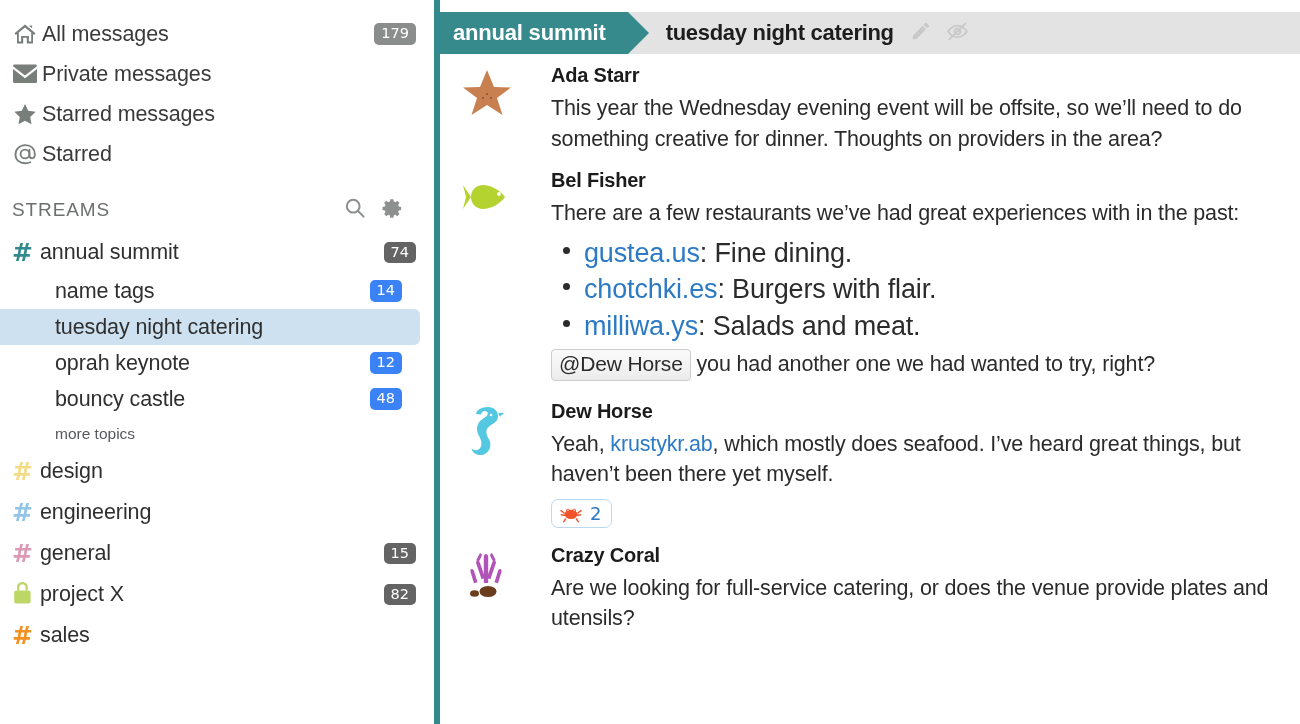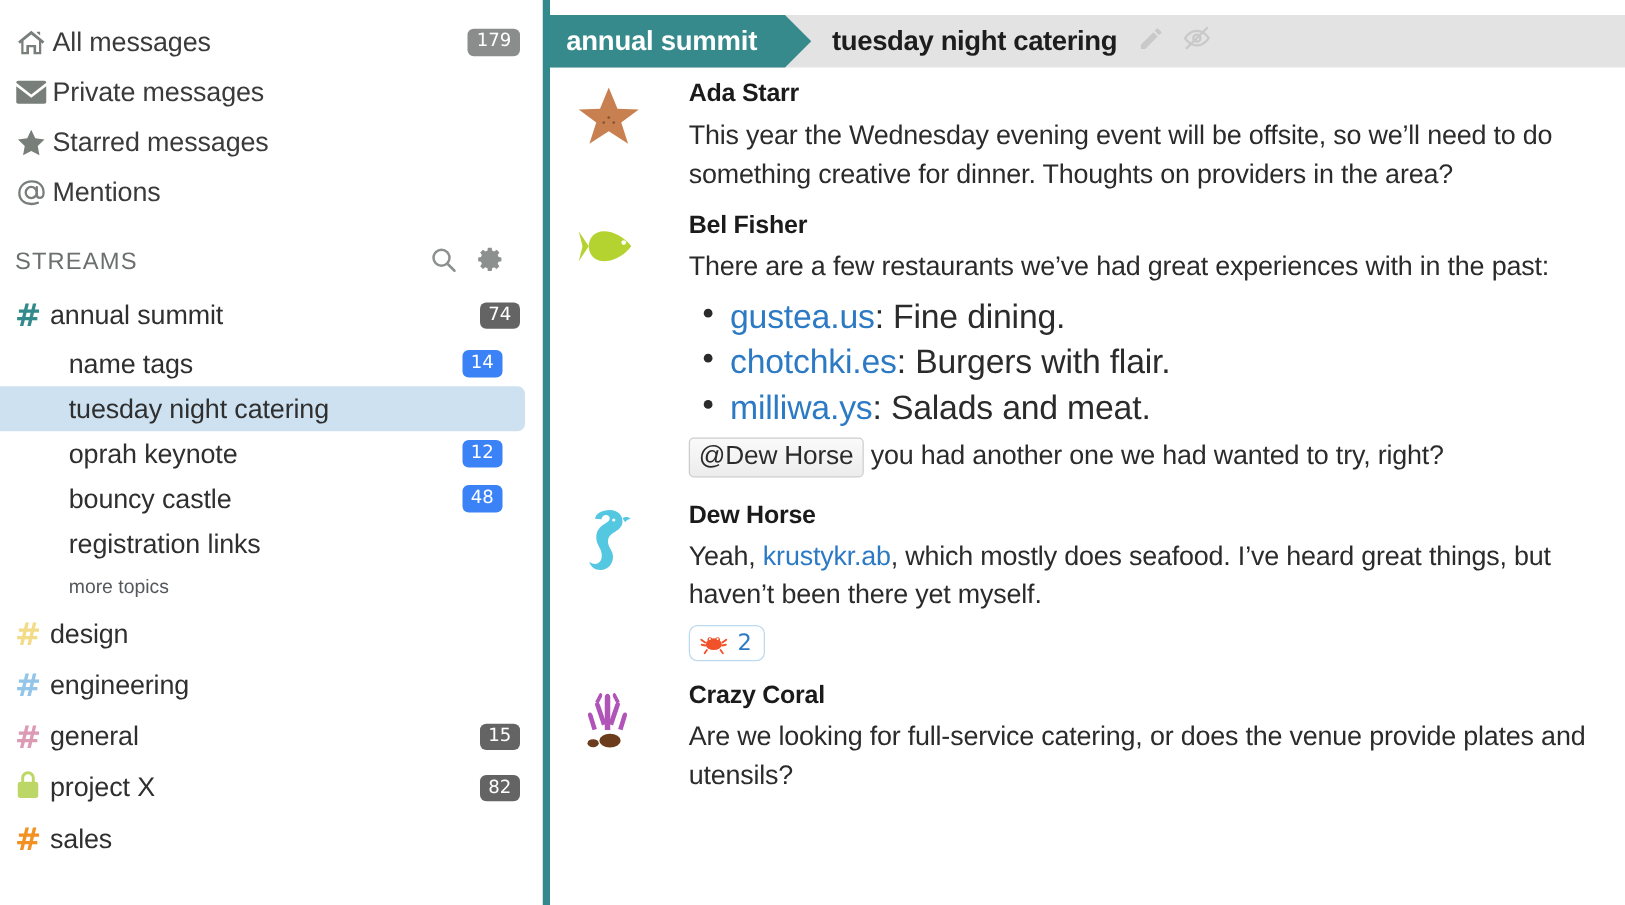--- a/index.html
+++ b/index.html
@@ -261,21 +261,21 @@
       <span class="nav-label">Starred messages</span>
     </div>
 
     <div class="nav-row">
       <span class="nav-icon">
         <svg width="26" height="26" viewBox="0 0 24 24" fill="none" stroke="currentColor" stroke-width="1.7">
           <circle cx="12" cy="12" r="4.1"></circle>
           <path d="M16.1 8v5.4c0 1.6 1 2.5 2.4 2.5 1.6 0 2.6-1.4 2.6-3.7 0-5.1-3.4-8.4-8.7-8.4C7 3.8 3.2 7.6 3.2 12.4c0 4.9 3.6 8.1 8.9 8.1 1.9 0 3.5-.3 4.8-.9" stroke-linecap="round"></path>
         </svg>
       </span>
-      <span class="nav-label">Mentions</span>
+      <span class="nav-label">Starred</span>
     </div>
 
     <div class="streams-head">
       <span class="streams-title">STREAMS</span>
       <span class="hicon">
         <svg width="24" height="24" viewBox="0 0 24 24" fill="none" stroke="currentColor" stroke-width="2">
           <circle cx="10.2" cy="10.2" r="6.4"></circle>
             <path d="M15 15l5.6 5.6" stroke-linecap="round"></path>
         </svg>
       </span>
@@ -305,23 +305,20 @@
     <div class="topic-row">
       <span class="topic-name">oprah keynote</span>
       <span class="badge mid">12</span>
     </div>
 
     <div class="topic-row">
       <span class="topic-name">bouncy castle</span>
       <span class="badge mid">48</span>
     </div>
 
-    <div class="topic-row">
-      <span class="topic-name">registration links</span>
-    </div>
 
     <div class="more-topics">more topics</div>
 
     <div class="stream-row">
       <span class="hash" style="color:#f3dc89">#</span>
       <span class="stream-name">design</span>
     </div>
 
     <div class="stream-row">
       <span class="hash" style="color:#92c5e8">#</span>

